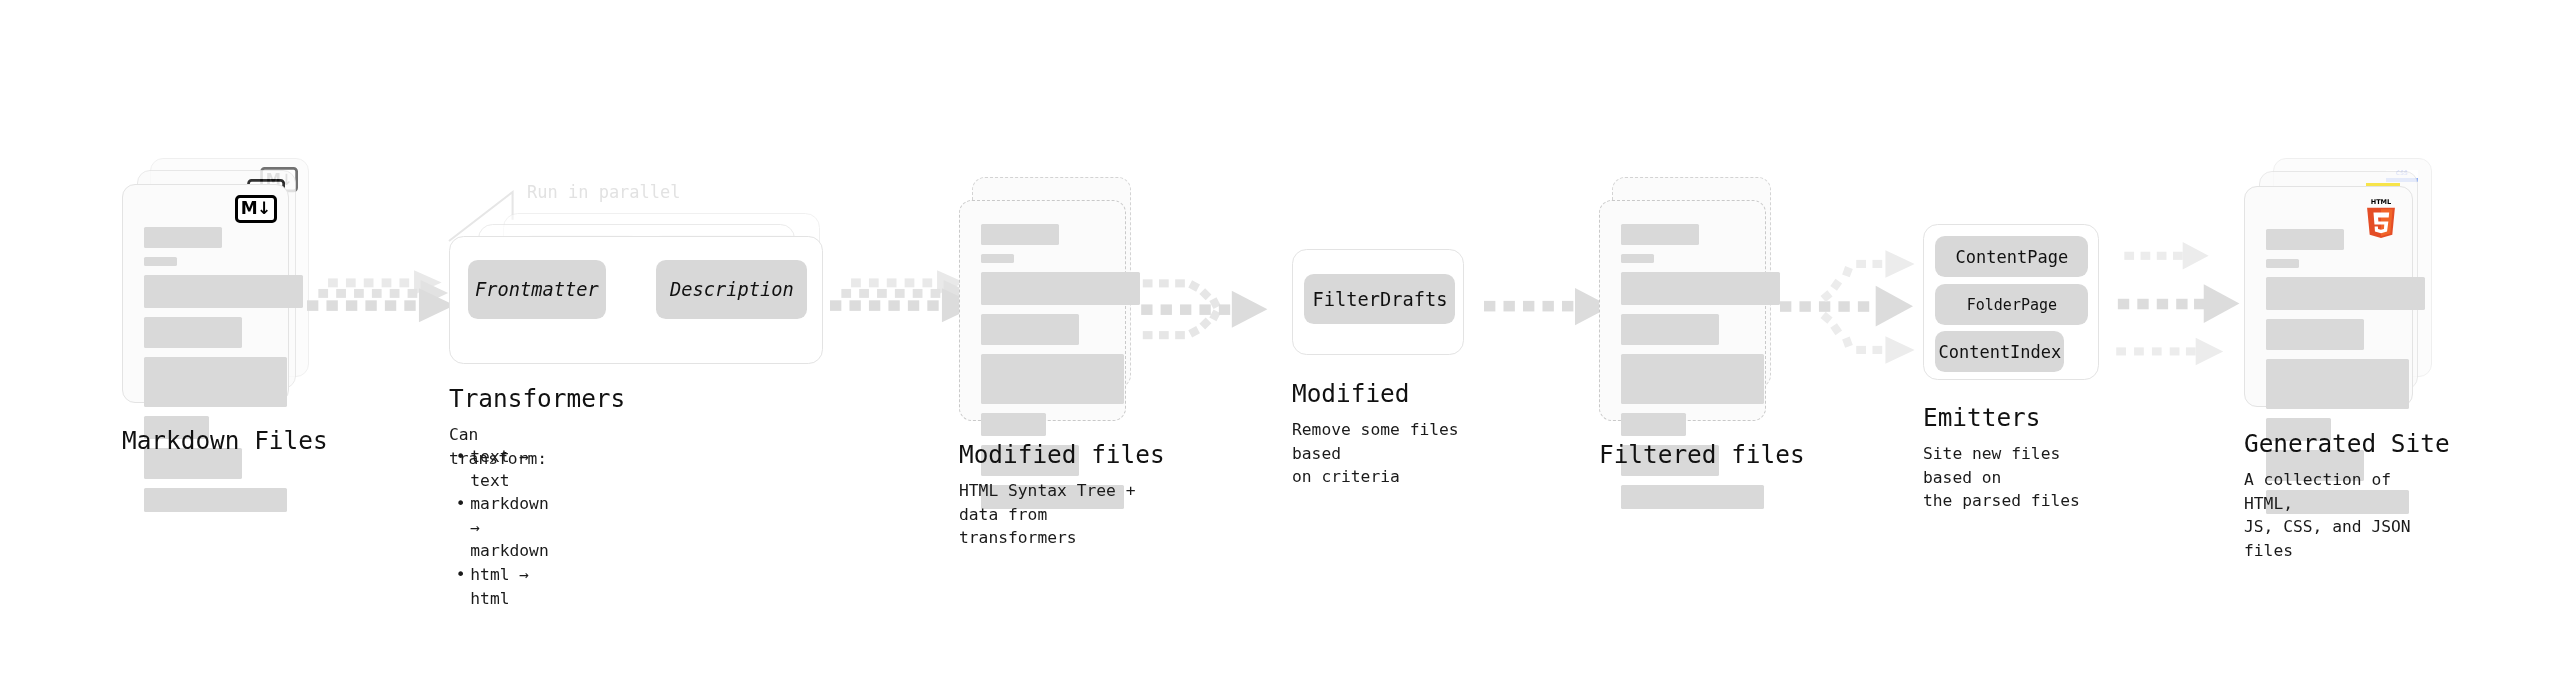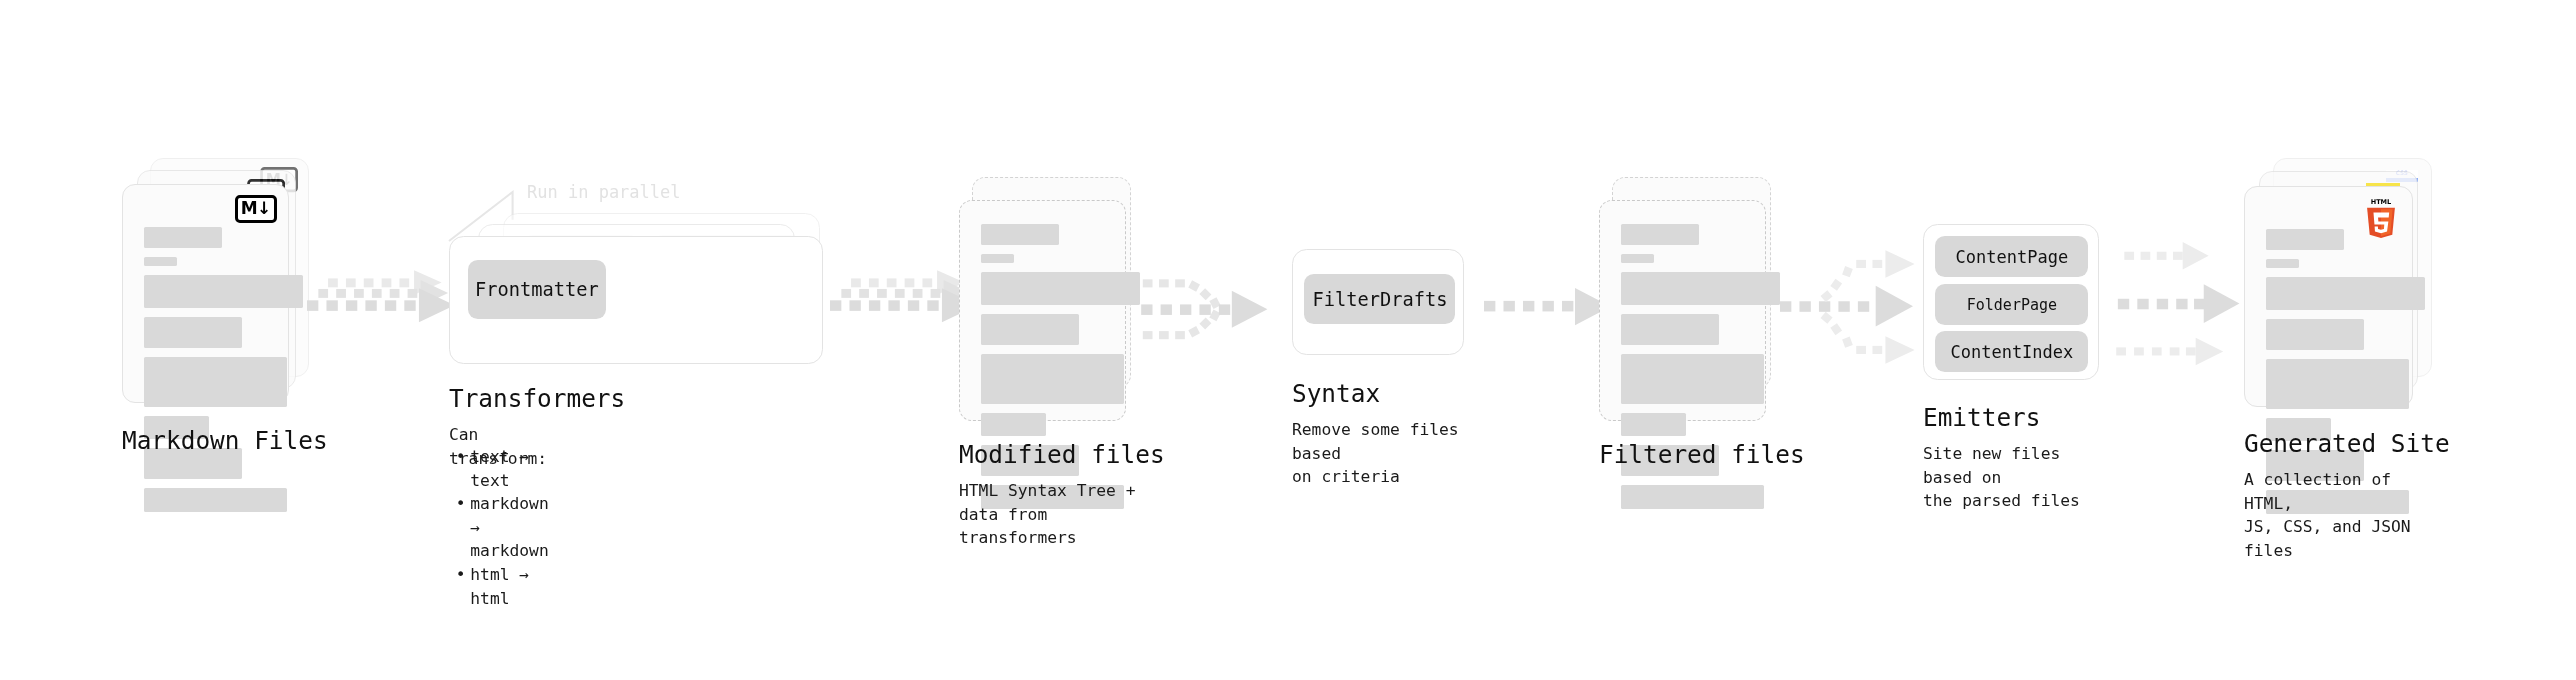--- a/index.html
+++ b/index.html
@@ -235,23 +235,26 @@
       <g stroke="#e6e6e6" stroke-width="2.5" fill="none">
         <line x1="36" y1="32" x2="82" y2="32"></line>
           <polygon points="82,26 94,32 82,38" fill="#e6e6e6" stroke="none"></polygon>
       </g>
       <g stroke="#d6d6d6" stroke-width="2.5" fill="none">
         <line x1="22" y1="52" x2="72" y2="52"></line>
           <polygon points="72,45 86,52 72,59" fill="#d6d6d6" stroke="none"></polygon>
       </g>
     </svg>
 
-    <div class="proc-box" style="left:0px; top:49px; width:374px; height:128px; z-index:3;">
+    <div class="proc-box" style="left:0px; top:49px; width:374px; height:128px; z-index:3;font-style:italic;">
       <div class="chip" style="left:18px; top:23px; width:138px; height:59px; font-size:18.7px;">
           <span>Frontmatter</span>
+        </div>
+      <div class="chip" style="right:14.6px; top:23px; width:151px; height:59px; font-size:18.7px;">
+          <span>Description</span>
         </div>
     </div>
 
     <div class="title" style="left:0px; top:197px;">Transformers</div>
     <div class="caption" style="left:0px; top:236px;">Can transform:</div>
     <div class="bullets" style="left:3.3px; top:258px;">
       <ul>
         <li>text → text</li>
         <li>markdown → markdown</li>
         <li>html → html</li>
@@ -339,21 +342,21 @@
       </g>
     </svg>
   </div>
 
   <div class="node" style="left:1292px; top:249px;">
     <div class="proc-box" style="left:0px; top:0px; width:172px; height:106px; position:relative;">
       <div class="chip" style="left:11.4px; top:24.4px; width:151px; height:50px; font-size:18.7px;">
           <span>FilterDrafts</span>
         </div>
     </div>
-    <div class="title" style="left:0px; top:130px;">Syntax</div>
+    <div class="title" style="left:0px; top:130px;">Modified</div>
     <div class="caption" style="left:0px; top:169px;">Remove some files based
 on criteria</div>
   </div>
 
   <div class="node" style="left:1484px; top:291px;">
     <svg width="130" height="36" viewBox="0 0 160 44" aria-hidden="true">
       <g fill="#dcdcdc">
         <rect x="0" y="12" width="14" height="13"></rect>
           <rect x="24" y="12" width="14" height="13"></rect>
         <rect x="48" y="12" width="14" height="13"></rect>
@@ -413,21 +416,21 @@
   </div>
 
   <div class="node" style="left:1923px; top:224px;">
     <div class="proc-box" style="left:0px; top:0px; width:176px; height:156px; position:relative;text-align:right;">
       <div class="chip" style="left:11.4px; top:11.4px; width:153px; height:41px; font-size:17px;">
           <span>ContentPage</span>
         </div>
       <div class="chip" style="left:11.4px; top:59px; width:153px; height:41px; font-size:15px;">
           <span>FolderPage</span>
         </div>
-      <div class="chip" style="left:11.4px; top:106px; width:153px; height:41px; font-size:17px;">
+      <div class="chip" style="left:11.4px; top:106px; width:129px; height:41px; font-size:17px;">
           <span>ContentIndex</span>
         </div>
     </div>
     <div class="title" style="left:0px; top:179px;">Emitters</div>
     <div class="caption" style="left:0px; top:218px;">Site new files based on
 the parsed files</div>
   </div>
 
   <div class="node" style="left:2113px; top:237px;">
     <svg width="154" height="130" viewBox="0 0 190 160" aria-hidden="true">

